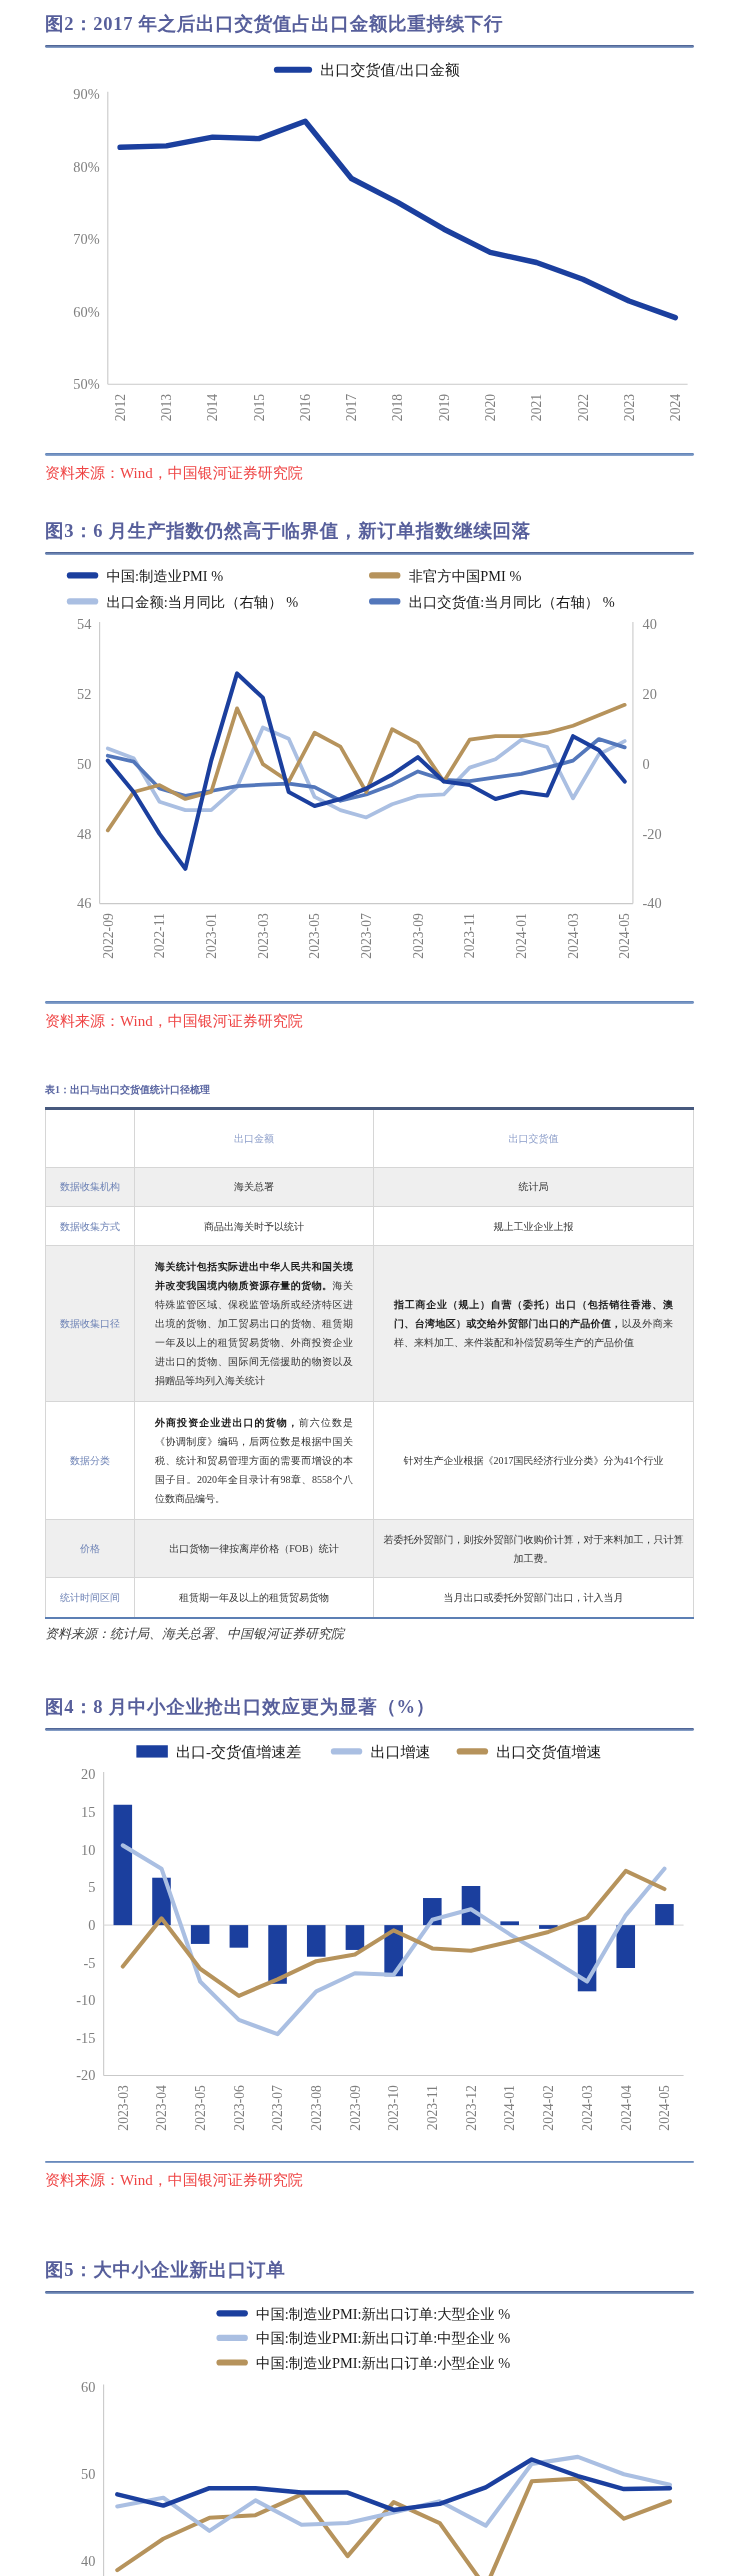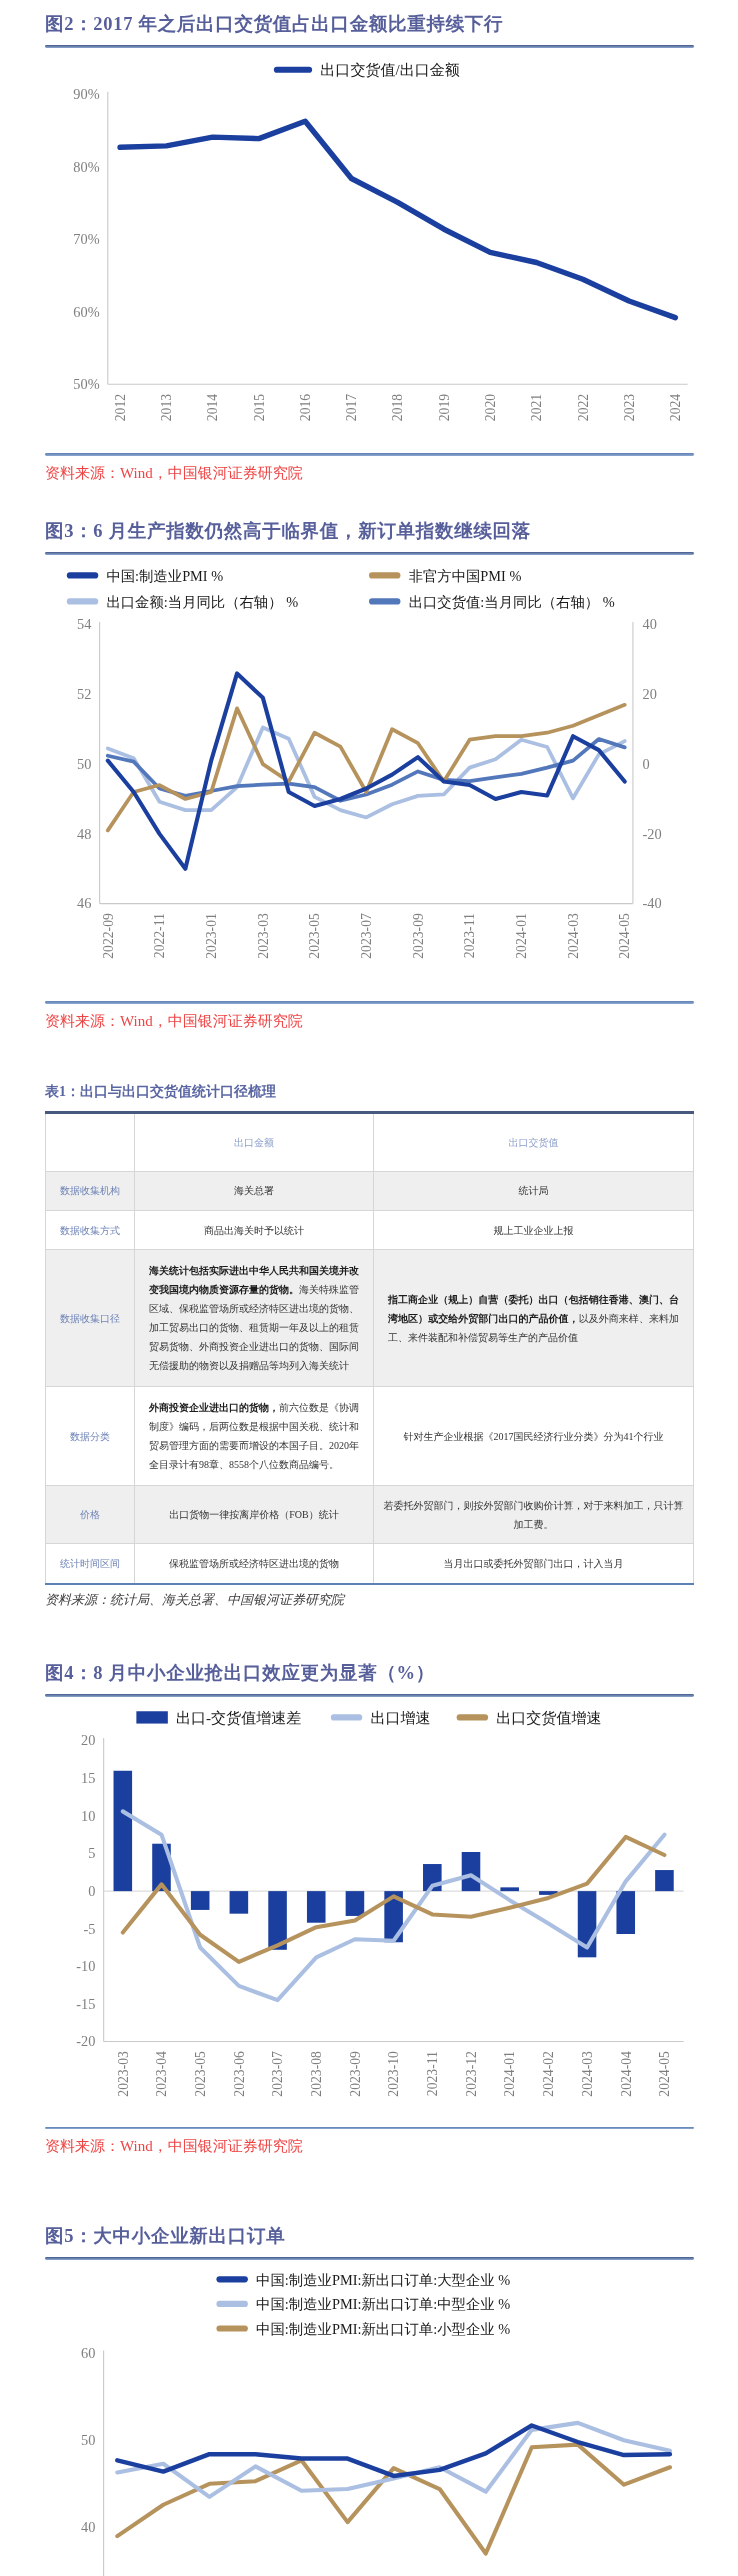--- a/index.html
+++ b/index.html
@@ -1,38 +1,38 @@
 <!DOCTYPE html>
 <html style="font-size:11px"><head>
 <meta charset="utf-8">
 <style>
   html,body{margin:0;padding:0;background:#ffffff;}
   .page{width:739px;height:2576px;overflow:hidden;background:#fff;
         font-family:"Liberation Serif","DejaVu Serif",serif;}
   .fig-title{font-size:18.5px;line-height:1.3;font-weight:700;color:#575f9b;
              margin:0 45px 8.2px 45px;letter-spacing:0.7px;}
-  .tbl-title{font-size:14px;font-weight:700;color:#5a66a2;margin:0 45px 9.6px 45px;}
+  .tbl-title{font-size:10px;font-weight:700;color:#5a66a2;margin:0 45px 9.6px 45px;}
   .rule{height:3.4px;margin:0 45px;background:linear-gradient(180deg,#44598c 0%,#8fa9d0 100%);
         border-radius:1.4px;}
   .rule.bottom{height:2.7px;background:linear-gradient(180deg,#5c7fb4,#8fa9d0);}
   .chart-wrap{margin:4.1px 27px 1.4px 27px;}
   svg{display:block;}
   .source{font-size:15px;color:#ef4444;margin:8.2px 45px 0 45px;font-weight:500;}
   .gap-s{height:36px;} .gap-m{height:52px;} .gap-l{height:68px;}
   
   table.t1{border-collapse:collapse;table-layout:fixed;width:649px;margin:0 45px;
            border-top:3.4px solid #47597e;border-bottom:2.7px solid #5c7fb4;}
   table.t1 col.c0{width:89px;} table.t1 col.c1{width:239px;} table.t1 col.c2{width:320px;}
   table.t1 th,table.t1 td{border:0.7px solid #d6d6d6;font-weight:400;
            font-size:10px;color:#333;text-align:center;vertical-align:middle;
            padding:9.6px 6.8px;line-height:1.9;}
   table.t1 thead th{color:#8b9dc9;padding:19px 5.5px;background:#fff;}
   table.t1 td.rowlab{color:#6e83b6;}
   table.t1 tr.alt{background:#efefef;}
-  table.t1 td.long{text-align:justify;padding:11px 14px;}
+  table.t1 td.long{text-align:justify;padding:11px 20px;}
   table.t1 b{font-weight:700;color:#1d1d1d;}
   .tbl-source{font-size:13px;font-style:italic;color:#3c3c3c;margin:6.8px 45px 0 45px;}
 </style>
 </head>
 <body>
 
 <div class="page">
 
   <div style="height:12.3px"></div>
 
@@ -157,21 +157,21 @@
           <td class="long"><b>外商投资企业进出口的货物，</b><span>前六位数是《协调制度》编码，后两位数是根据中国关税、统计和贸易管理方面的需要而增设的本国子目。2020年全目录计有98章、8558个八位数商品编号。</span></td>
           <td><b></b><span>针对生产企业根据《2017国民经济行业分类》分为41个行业</span></td>
         </tr>
         <tr class="alt">
           <td class="rowlab">价格</td>
           <td><b></b><span>出口货物一律按离岸价格（FOB）统计</span></td>
           <td><b></b><span>若委托外贸部门，则按外贸部门收购价计算，对于来料加工，只计算加工费。</span></td>
         </tr>
         <tr>
           <td class="rowlab">统计时间区间</td>
-          <td><b></b><span>保税监管场所或经济特区进出境的货物</span></td>
+          <td><b></b><span>租赁期一年及以上的租赁贸易货物</span></td>
           <td><b></b><span>当月出口或委托外贸部门出口，计入当月</span></td>
         </tr>
       </tbody>
     </table>
     <p class="tbl-source">资料来源：统计局、海关总署、中国银河证券研究院</p>
   </section>
 
   <div class="gap-m"></div>
 
   <section>

